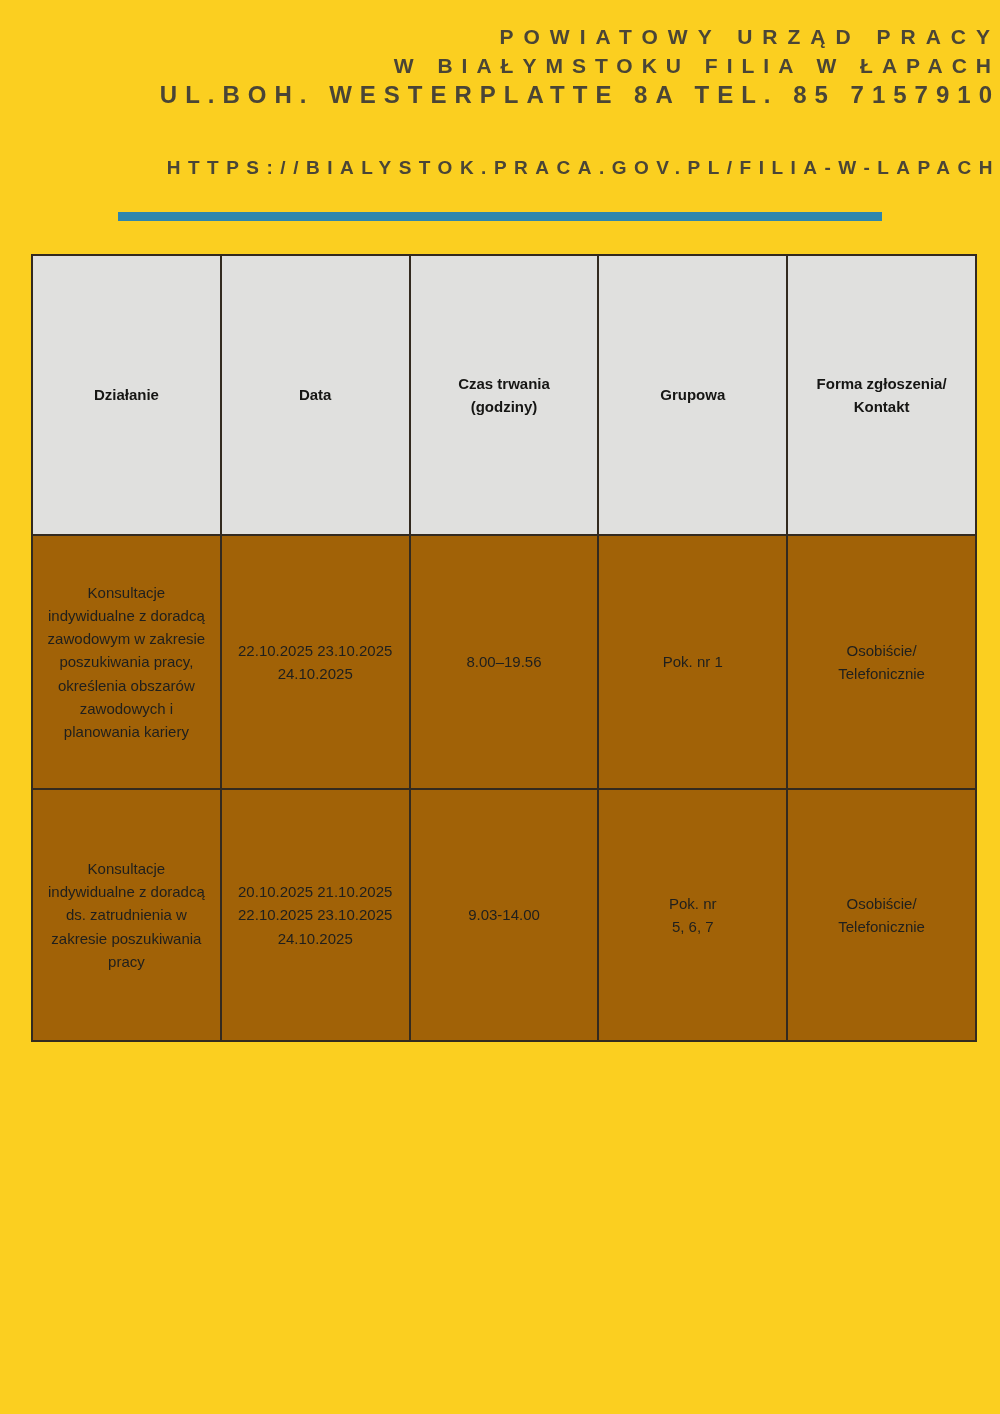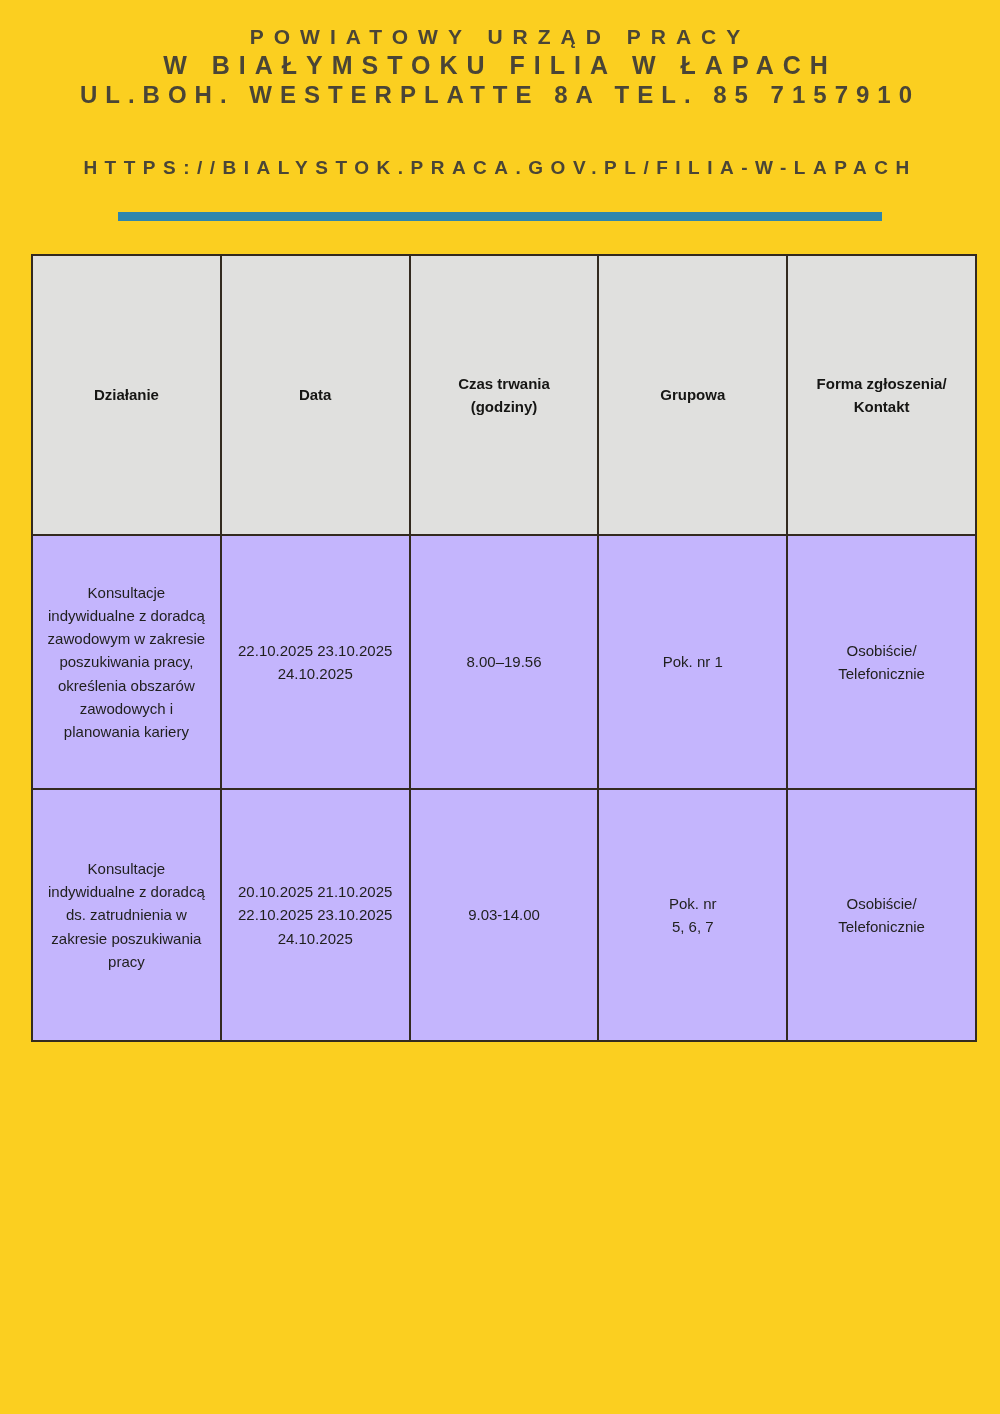--- a/index.html
+++ b/index.html
@@ -14,45 +14,45 @@
     overflow: hidden;
   }
   .poster {
     width: 1000px;
     height: 1414px;
     position: relative;
   }
   
   .poster-header {
     padding-top: 22px;
-    text-align: center;
+    text-align: right;
     color: #4A4536;
     font-weight: 700;
   }
   .title-line {
     line-height: 29px;
     white-space: nowrap;
   }
   .title-line.l1 { font-size: 21px; letter-spacing: 10px; }
-  .title-line.l2 { font-size: 25px; letter-spacing: 9px;  }
+  .title-line.l2 { font-size: 21px; letter-spacing: 9px;  }
   .title-line.l3 { font-size: 24px; letter-spacing: 8px;  }
   .title-line.l4 { font-size: 19px; letter-spacing: 7.5px; margin-top: 44px;}
   .divider-bar {
     width: 764px;
     height: 9px;
     margin: 30px auto 0 auto;
     background: #2E86AD;
   }
   
   table.schedule {
     border-collapse: collapse;
     table-layout: fixed;
     width: 946px;
     margin: 33px 0 0 31px;
-    background: #c4b5fd;
+    background: #a16207;
   }
   table.schedule th,
   table.schedule td {
     border: 2px solid #332A1F;
     text-align: center;
     vertical-align: middle;
     white-space: pre-line;
     padding: 6px 10px;
     color: #1F1F1D;
     font-size: 15px;

